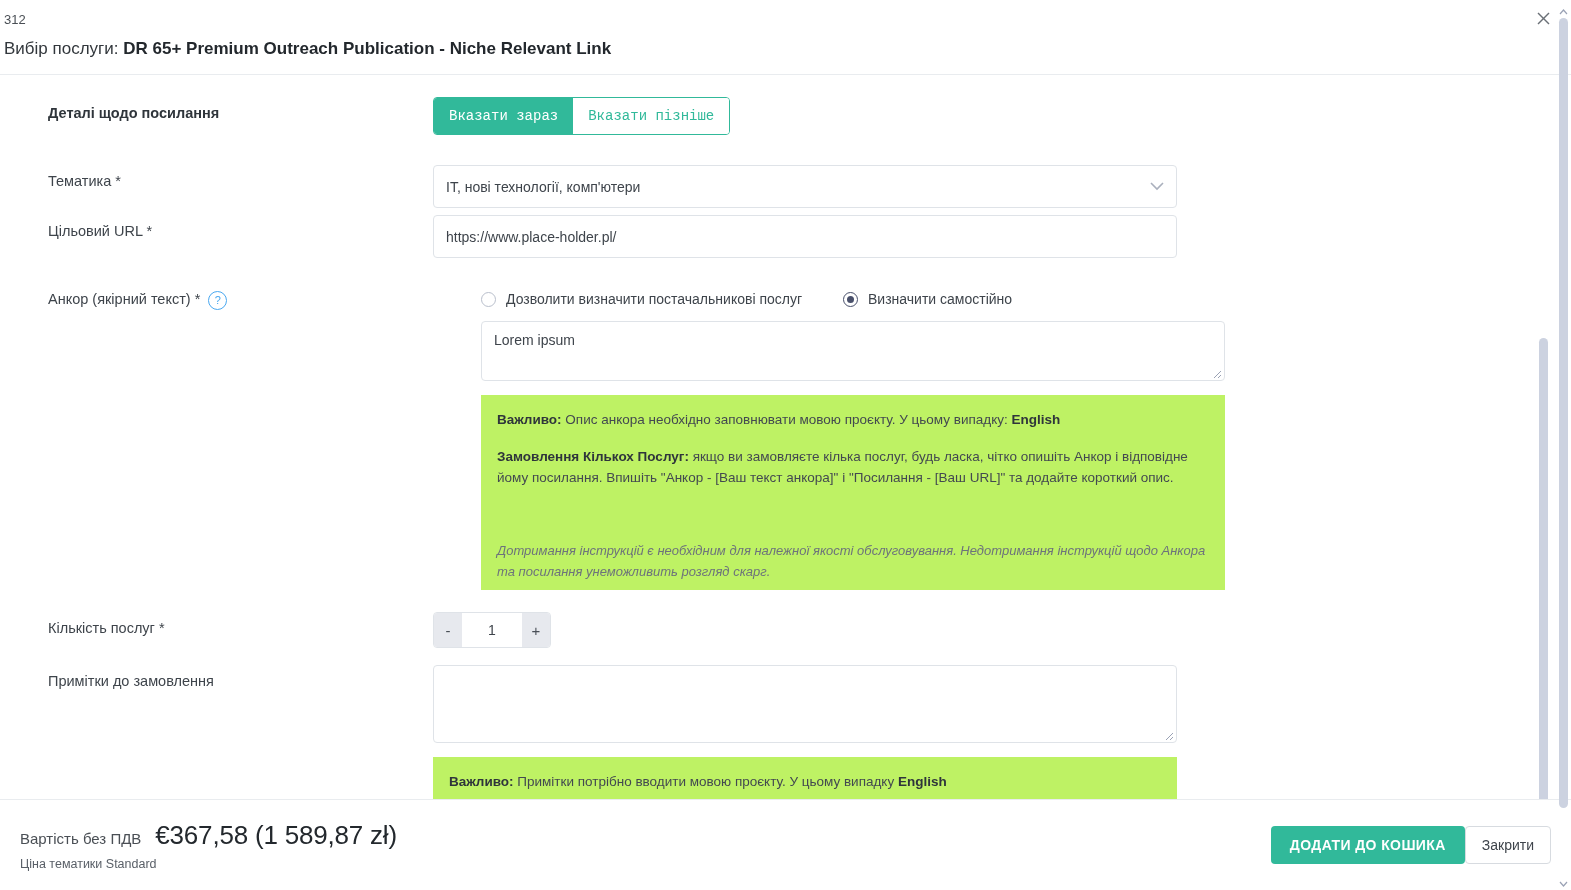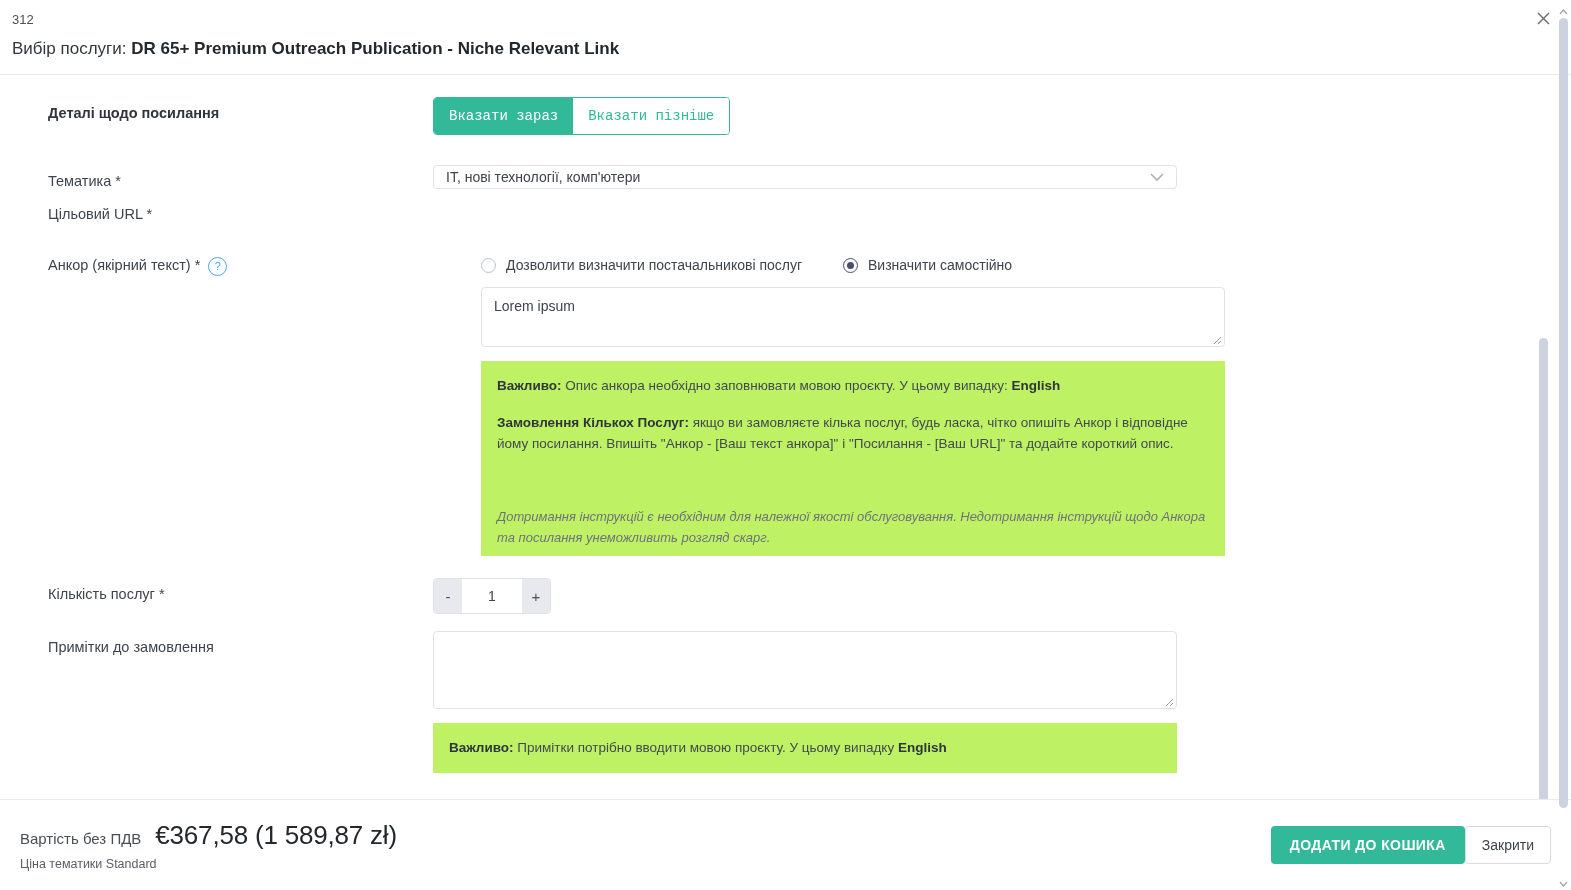--- a/index.html
+++ b/index.html
@@ -20,21 +20,21 @@
     inset: 0;
     display: flex;
     flex-direction: column;
     background: #fff;
   }
 
   
   .modal-header {
     position: relative;
     flex: 0 0 auto;
-    padding: 12px 0 14px 12px;
+    padding: 12px 0 14px 4px;
     border-bottom: 1px solid #e9ecef;
   }
   .header-id {
     font-size: 13px;
     color: #4a4f55;
     line-height: 16px;
     margin-bottom: 10px;
   }
   .header-title {
     font-size: 17px;
@@ -112,21 +112,21 @@
   }
   .toggle-btn.active {
     background: #31b99a;
     color: #ffffff;
   }
 
   
   .select-box, .text-input {
     box-sizing: border-box;
     width: 744px;
-    height: 24px;
+    height: 43px;
     border: 1px solid #dfe3e8;
     border-radius: 4px;
     background: #fff;
     font-size: 14px;
     color: #3e444b;
     padding: 0 12px;
     display: flex;
     align-items: center;
     font-family: "Liberation Sans", sans-serif;
   }
@@ -389,20 +389,25 @@
               <svg width="14" height="9" viewBox="0 0 14 9" fill="none" stroke="currentColor" stroke-width="1.6">
                 <polyline points="1,1 7,7 13,1"></polyline>
               </svg>
             </span>
           </div>
         </div>
       </div>
 
       <div class="row" style="margin-bottom:28px;">
         <div class="label-col">Цільовий URL *</div>
+        <div class="field-col">
+          <div class="text-input">
+            <span>https://www.place-holder.pl/</span>
+          </div>
+        </div>
       </div>
 
       <div class="row" style="margin-bottom:22px;gap:48px;">
         <div class="label-col" style="padding-top:3px;">
           <span>Анкор (якірний текст) *</span><span class="help-icon">?</span>
         </div>
         <div class="field-col">
           <div class="radio-line">
             <label class="radio-opt">
               <span class="radio-dot"></span>

